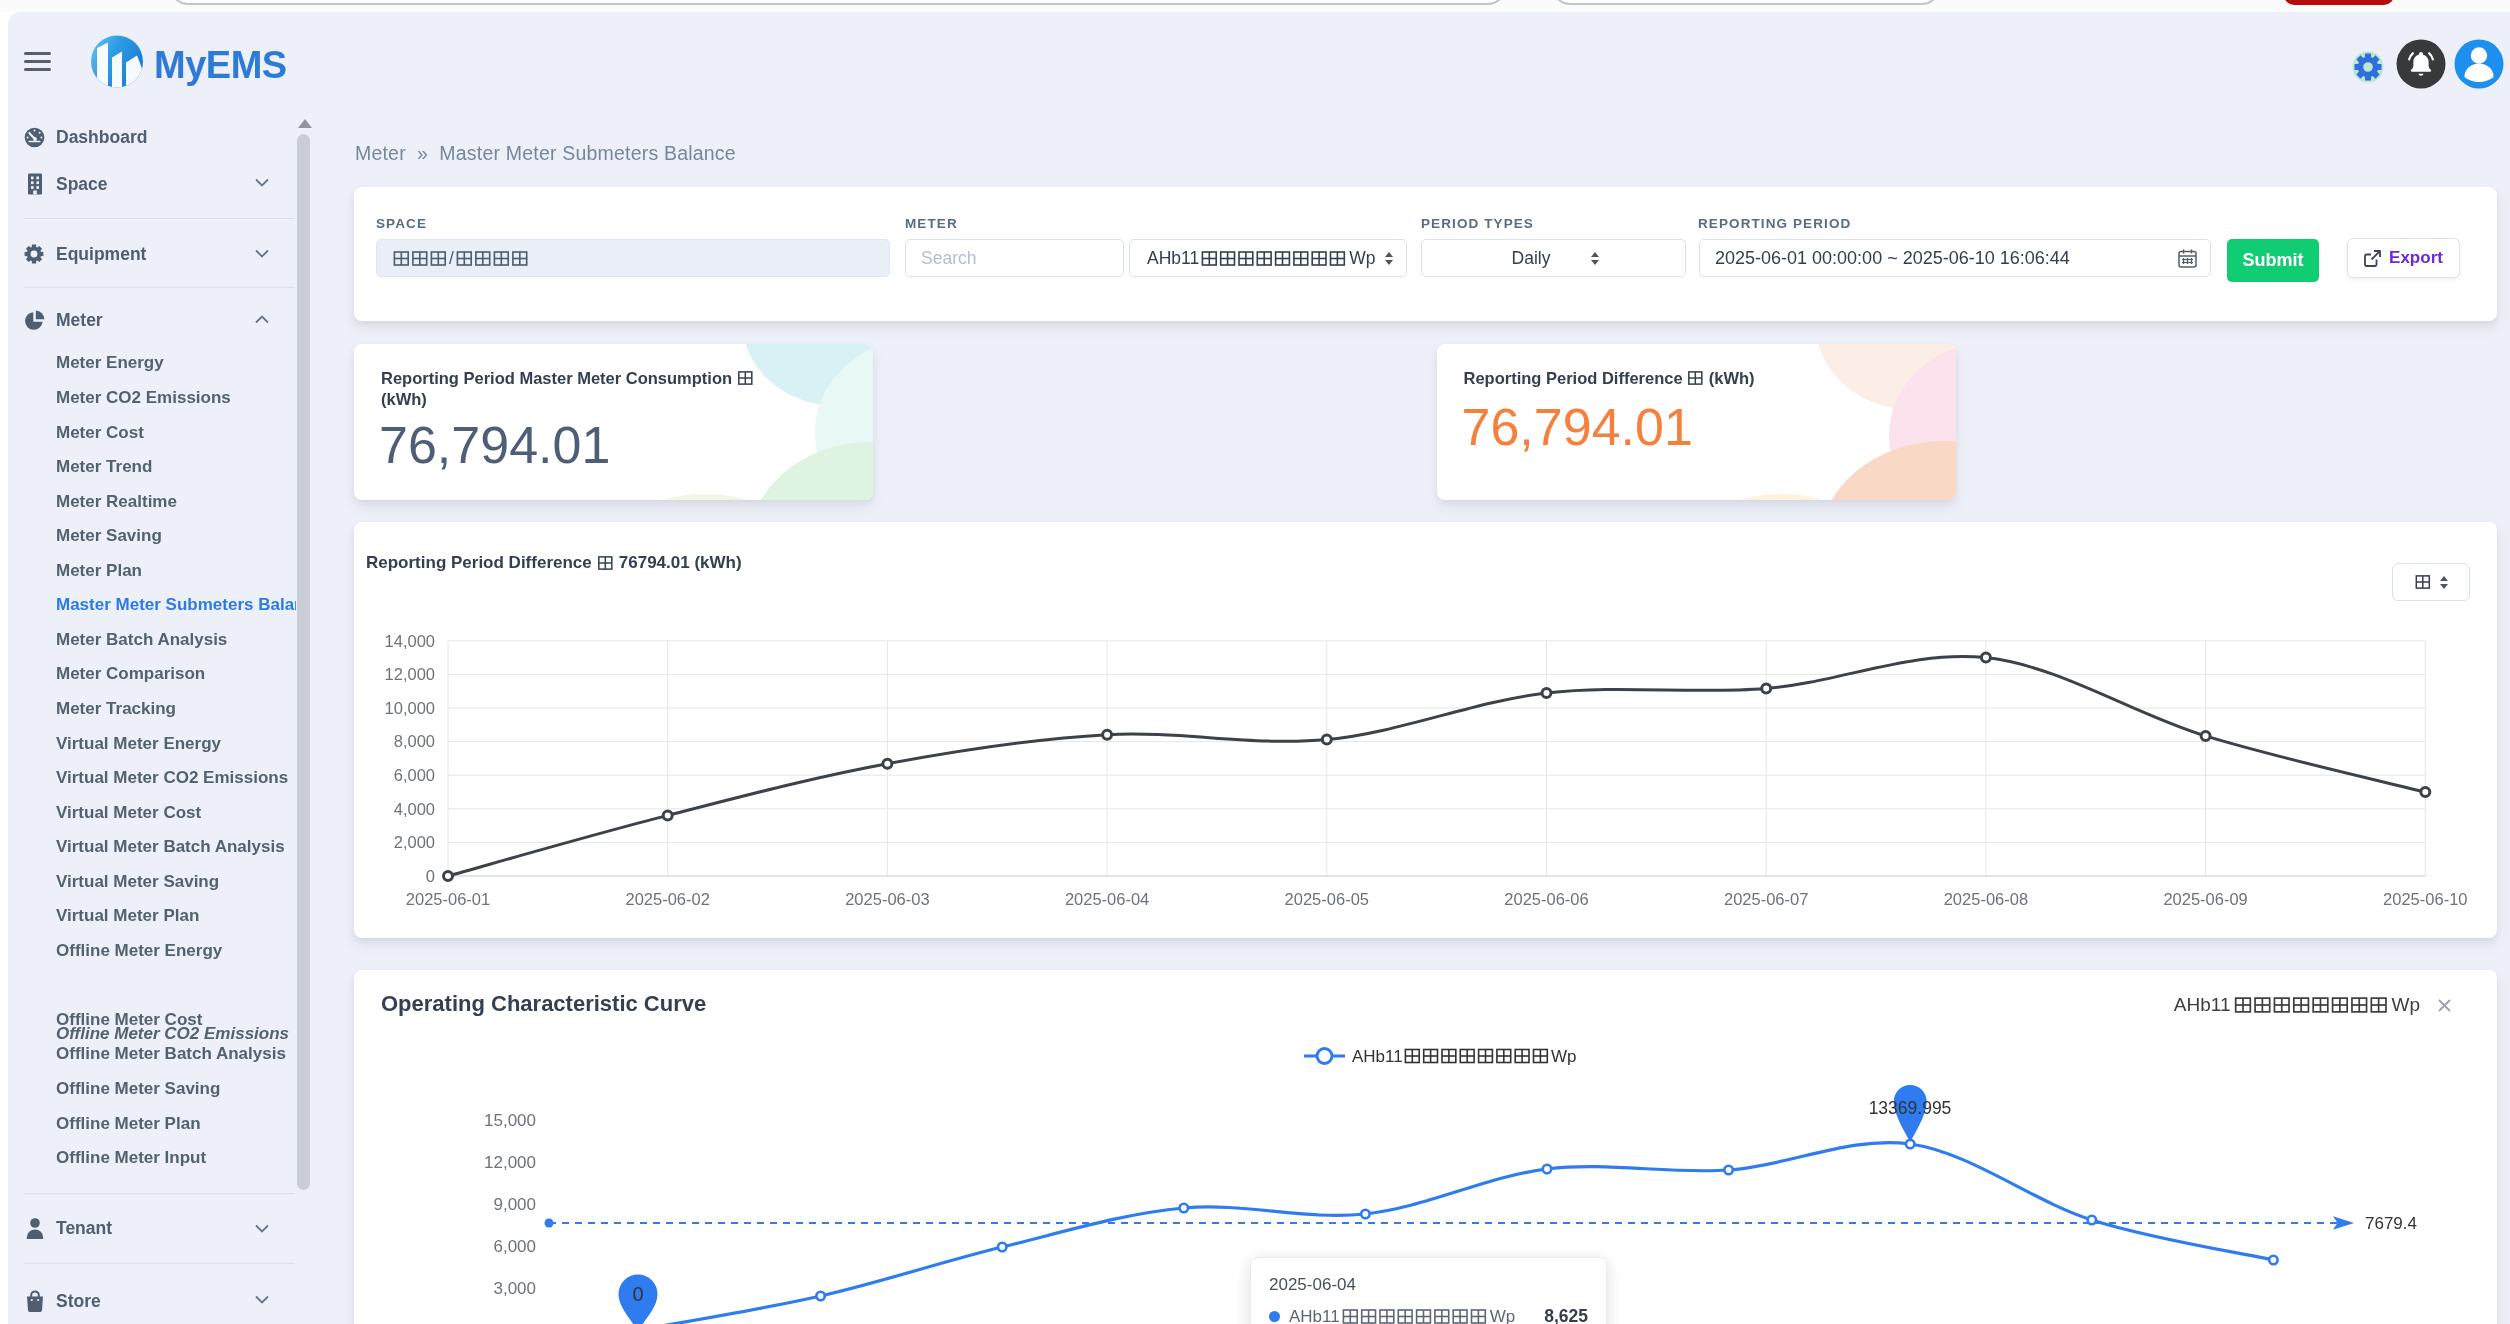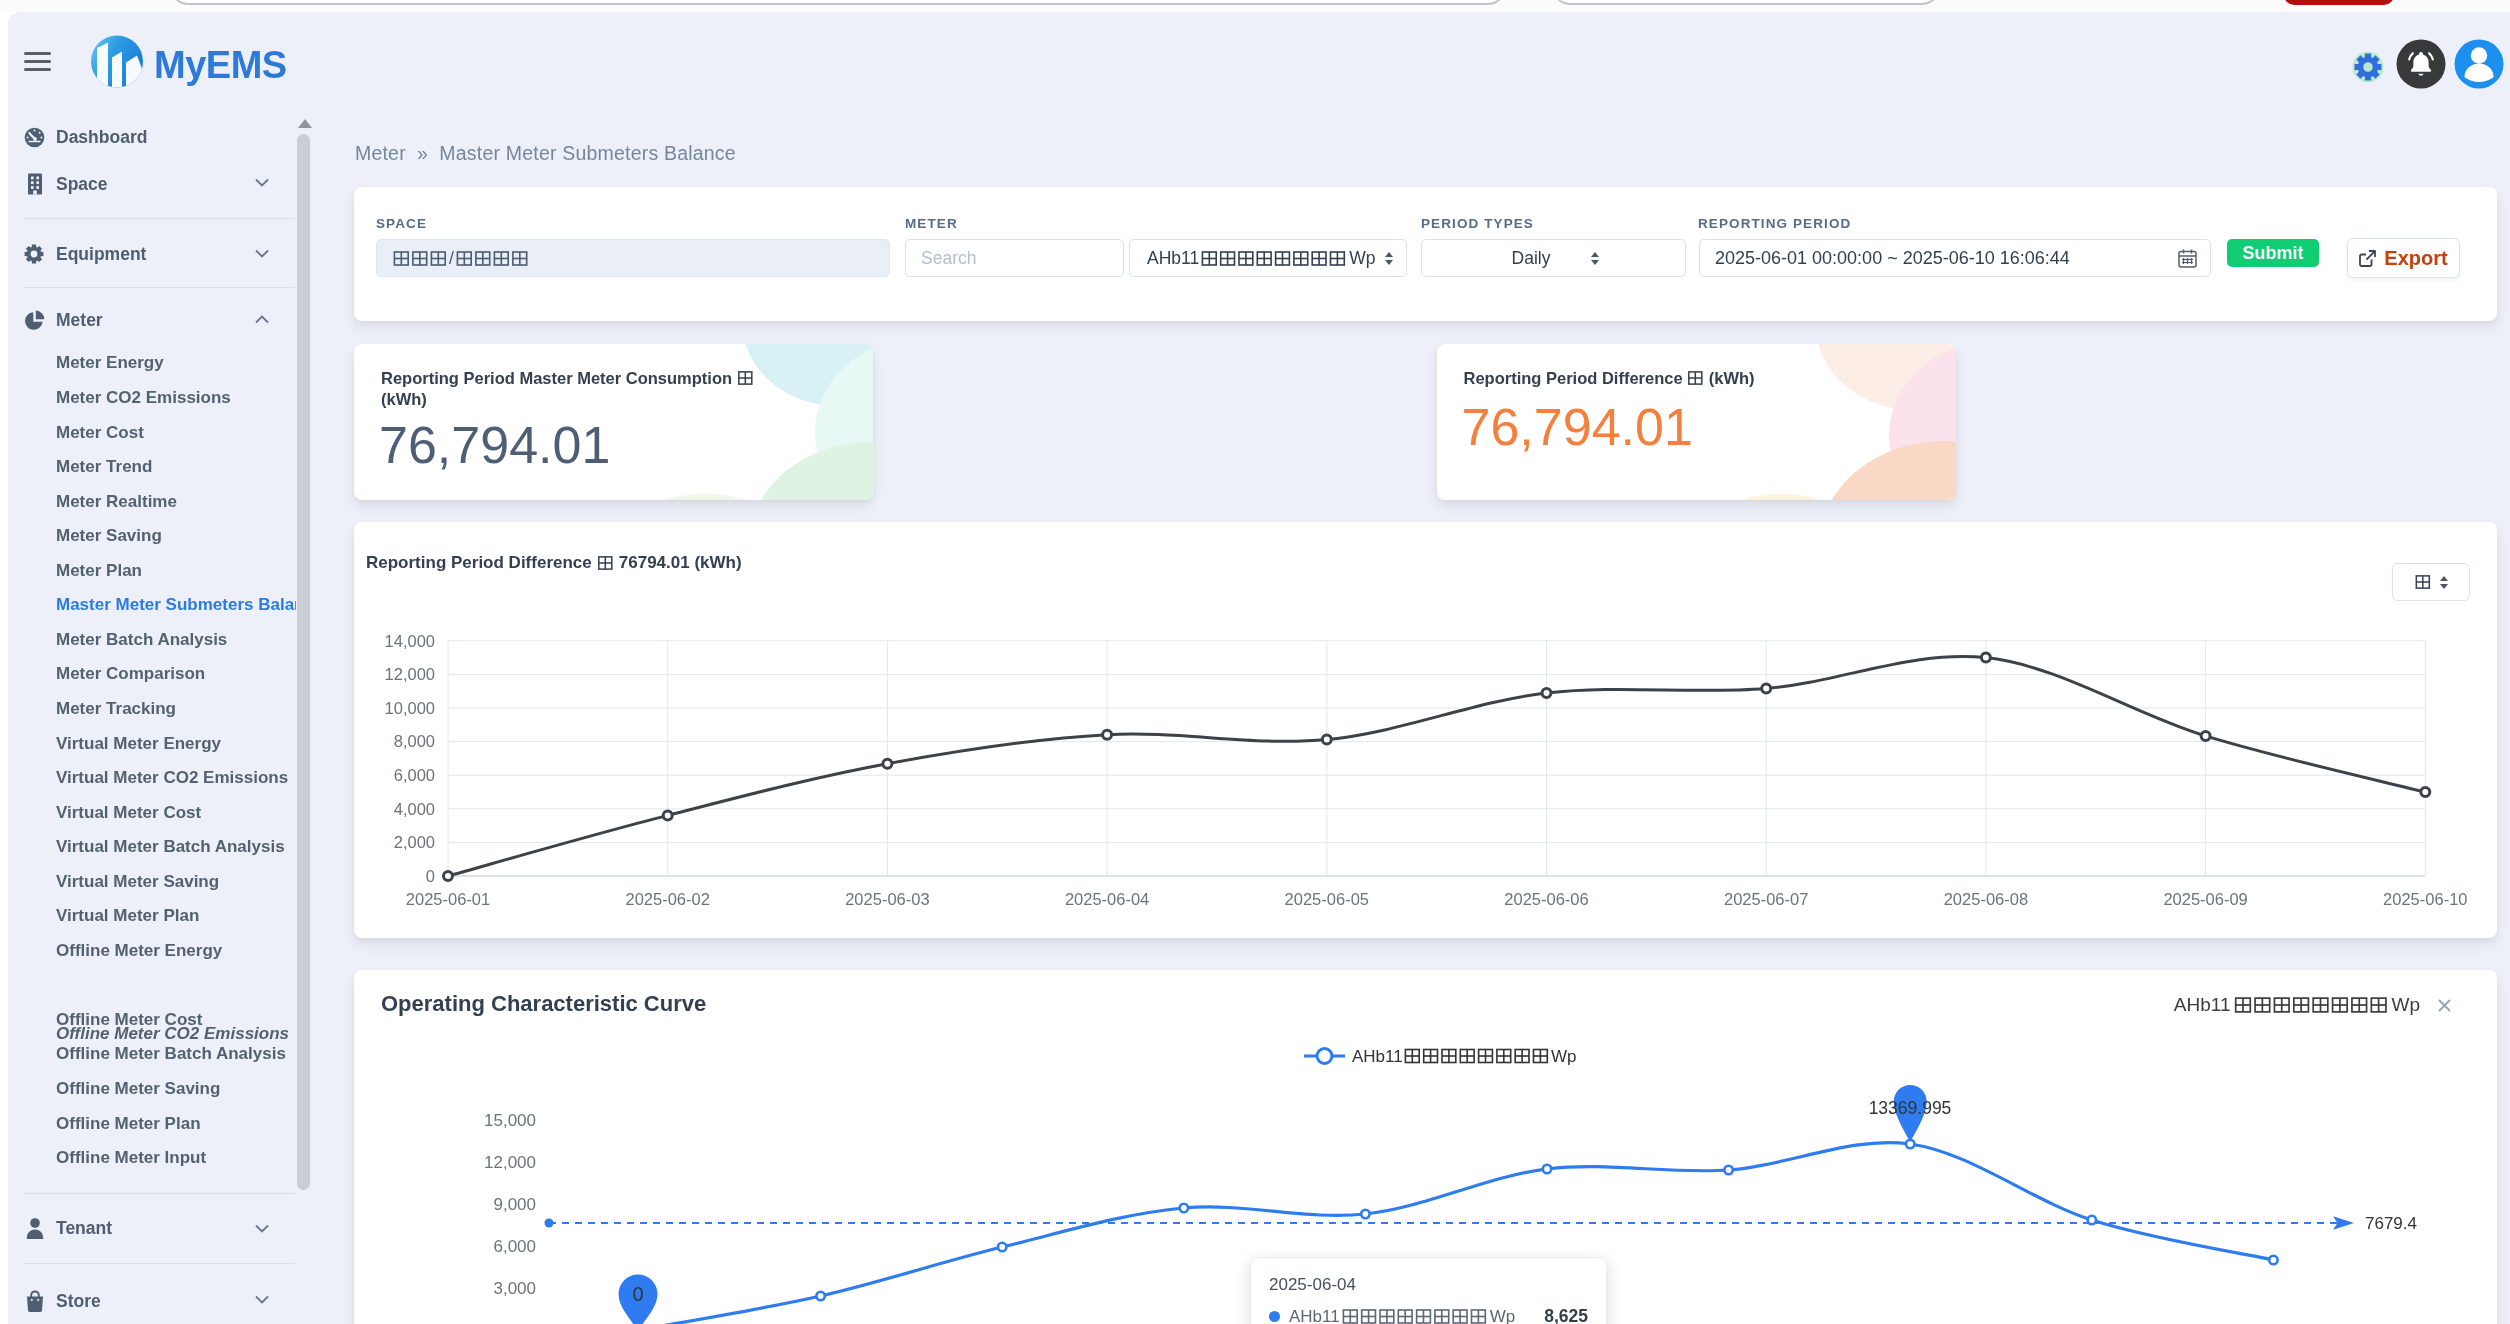--- a/index.html
+++ b/index.html
@@ -256,22 +256,22 @@
         <line x1="13.5" y1="0.5" x2="13.5" y2="4.5"></line>
     <g stroke-width="1.2">
           <line x1="4" y1="10.5" x2="15" y2="10.5"></line>
           <line x1="4" y1="13.5" x2="15" y2="13.5"></line>
           <line x1="5.5" y1="9" x2="5.5" y2="15"></line>
           <line x1="9.5" y1="9" x2="9.5" y2="15"></line>
           <line x1="13.5" y1="9" x2="13.5" y2="15"></line>
         </g>
   </svg>
 </div>
-<div class="abs" style="left:2219px;top:227px;width:92px;height:28px;background:#10cd74;border-radius:5px;color:#fff;font-size:18px;font-weight:700;display:flex;align-items:center;justify-content:center;">Submit</div>
-<div class="abs" style="left:2339px;top:226px;width:113px;height:40px;background:#fff;border:1px solid #dce3ec;border-radius:6px;box-shadow:0 2px 4px rgba(0,0,0,.06);display:flex;align-items:center;justify-content:center;gap:8px;font-size:20px;font-weight:600;color:#c2410c;">
+<div class="abs" style="left:2219px;top:227px;width:92px;height:43px;background:#10cd74;border-radius:5px;color:#fff;font-size:18px;font-weight:700;display:flex;align-items:center;justify-content:center;">Submit</div>
+<div class="abs" style="left:2339px;top:226px;width:113px;height:40px;background:#fff;border:1px solid #dce3ec;border-radius:6px;box-shadow:0 2px 4px rgba(0,0,0,.06);display:flex;align-items:center;justify-content:center;gap:8px;font-size:17px;font-weight:600;color:#6d28d9;">
   <svg width="17" height="17" viewBox="0 0 17 17" fill="none" stroke="#3a4657" stroke-width="1.8">
     <path d="M12.5,9.5 V14.5 a1.5,1.5 0 0 1 -1.5,1.5 H2.5 A1.5,1.5 0 0 1 1,14.5 V6 A1.5,1.5 0 0 1 2.5,4.5 H7"></path>
     <path d="M10,1 h6 v6" stroke-linejoin="round"></path>
     <line x1="16" y1="1" x2="7.5" y2="9.5"></line>
   </svg>
   Export
 </div>
 
 <div class="card" style="left:346px;top:332px;width:519px;height:156px;overflow:hidden;">
   <svg class="abs" style="right:0;top:0;" width="220" height="156" viewBox="0 0 220 156">

